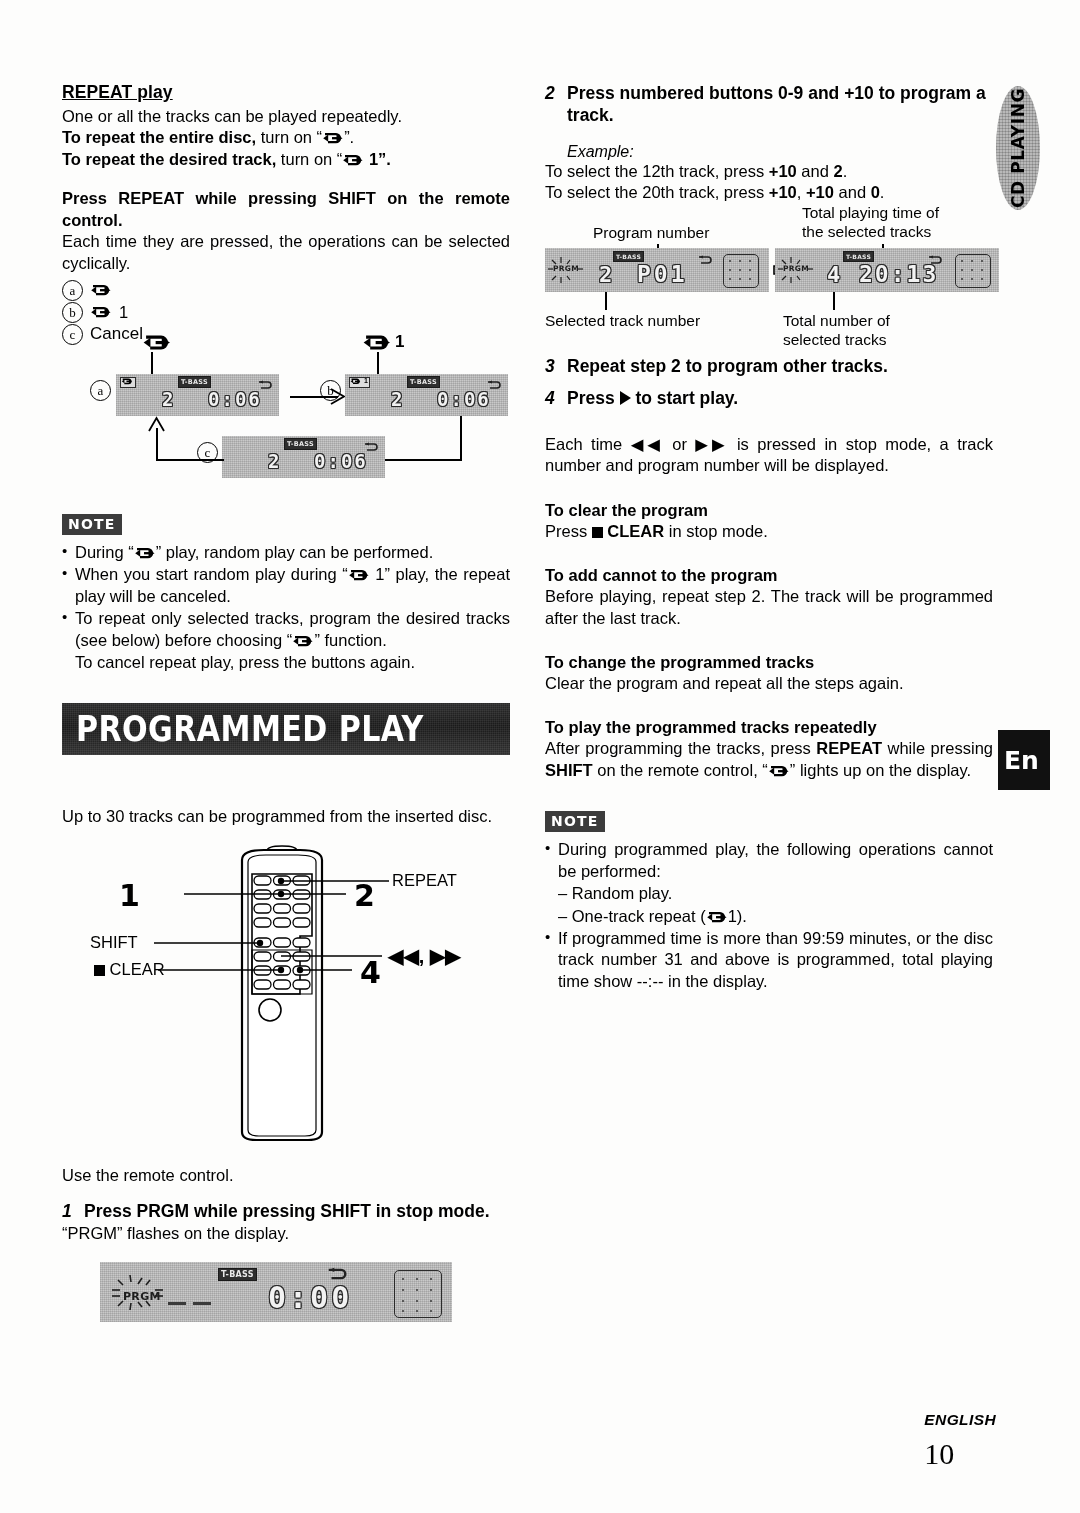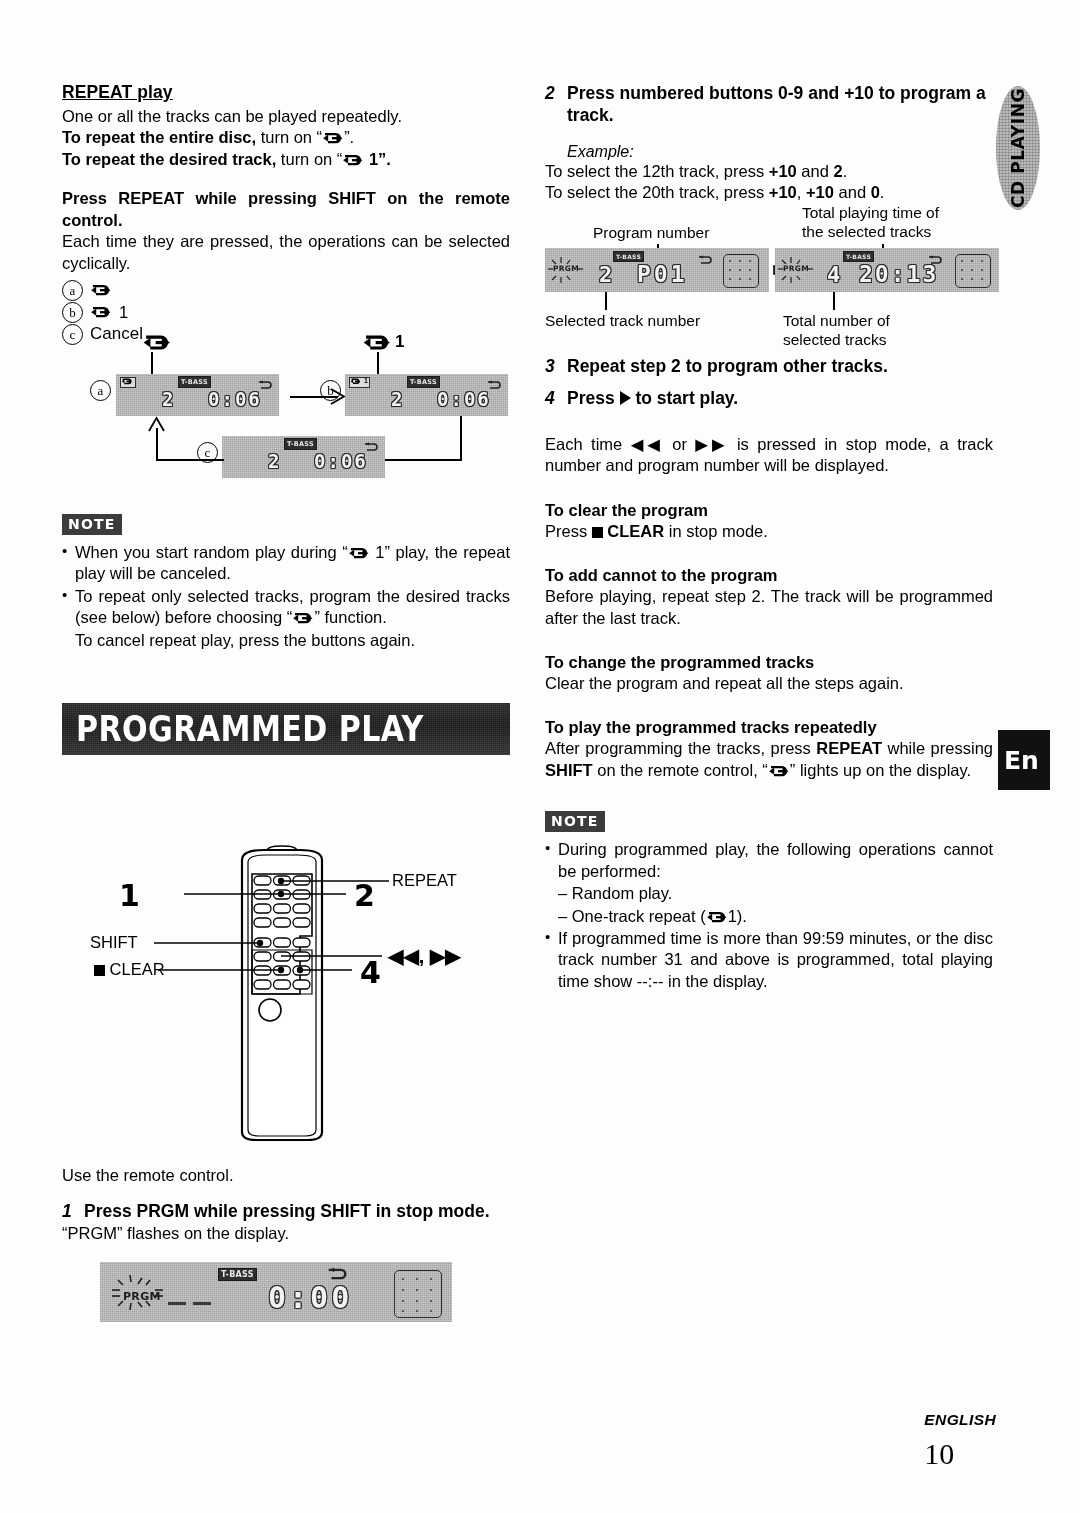--- a/index.html
+++ b/index.html
@@ -531,40 +531,47 @@
     <div style="position:absolute;left:86px;top:86px;">
       <svg width="17" height="16" viewBox="0 0 17 16">
           <path d="M1 15 L8.5 2 L16 15" fill="none" stroke="#000" stroke-width="1.8"></path>
         </svg>
     </div>
   </div>
 
   <div style="position:absolute;left:62px;top:514px;width:448px;">
     <span class="note-badge">NOTE</span>
     <ul class="notes">
+      <li><span>During “</span><span class="rep"><svg width="22" height="13" viewBox="0 0 22 13">
+              <path d="M3 2.2 H14 a4 4 0 0 1 0 8 H6" fill="none" stroke="#000" stroke-width="2.3"></path>
+              <path d="M1.2 6.2 L6.2 2.6 L6.2 9.8 Z" fill="#000"></path>
+              <path d="M10 6.2 L16.5 6.2" stroke="#000" stroke-width="2.3" fill="none"></path>
+              <path d="M14.5 2.6 L20.5 6.2 L14.5 9.8 Z" fill="#000"></path>
+            </svg></span><span>” play, random play can be performed.</span></li>
       <li><span>When you start random play during “</span><span class="rep"><svg width="22" height="13" viewBox="0 0 22 13">
               <path d="M3 2.2 H14 a4 4 0 0 1 0 8 H6" fill="none" stroke="#000" stroke-width="2.3"></path>
               <path d="M1.2 6.2 L6.2 2.6 L6.2 9.8 Z" fill="#000"></path>
               <path d="M10 6.2 L16.5 6.2" stroke="#000" stroke-width="2.3" fill="none"></path>
               <path d="M14.5 2.6 L20.5 6.2 L14.5 9.8 Z" fill="#000"></path>
             </svg></span><span> 1” play, the repeat play will be canceled.</span></li>
       <li><span>To repeat only selected tracks, program the desired tracks (see below) before choosing “</span><span class="rep"><svg width="22" height="13" viewBox="0 0 22 13">
               <path d="M3 2.2 H14 a4 4 0 0 1 0 8 H6" fill="none" stroke="#000" stroke-width="2.3"></path>
               <path d="M1.2 6.2 L6.2 2.6 L6.2 9.8 Z" fill="#000"></path>
               <path d="M10 6.2 L16.5 6.2" stroke="#000" stroke-width="2.3" fill="none"></path>
               <path d="M14.5 2.6 L20.5 6.2 L14.5 9.8 Z" fill="#000"></path>
             </svg></span><span>” function.</span></li>
       <li class="nob">To cancel repeat play, press the buttons again.</li>
     </ul>
   </div>
 
   <div class="banner" style="position:absolute;left:62px;top:703px;">
     <div class="banner-txt">PROGRAMMED PLAY</div>
   </div>
 
+  <p class="plain" style="position:absolute;left:62px;top:806px;width:448px;">Up to 30 tracks can be programmed from the inserted disc.</p>
 
   <div class="remote-fig">
     <svg width="448" height="310" viewBox="0 0 448 310">
 
       <path d="M180 22 q0 -10 22 -10 h36 q22 0 22 10 v272 q0 8 -14 8 h-52 q-14 0 -14 -8 Z" fill="#fff" stroke="#000" stroke-width="2.2"></path>
       <path d="M186 24 q0 -7 18 -7 h32 q18 0 18 7 v268 q0 6 -11 6 h-46 q-11 0 -11 -6 Z" fill="#fff" stroke="#000" stroke-width="1.2"></path>
 
       <path d="M205 13 q0 -5 15 -5 q15 0 15 5" fill="none" stroke="#000" stroke-width="1.6"></path>
 
       <path d="M190 36 h60 v62 h-12 v58 h-48 Z" fill="none" stroke="#000" stroke-width="1.6"></path>

